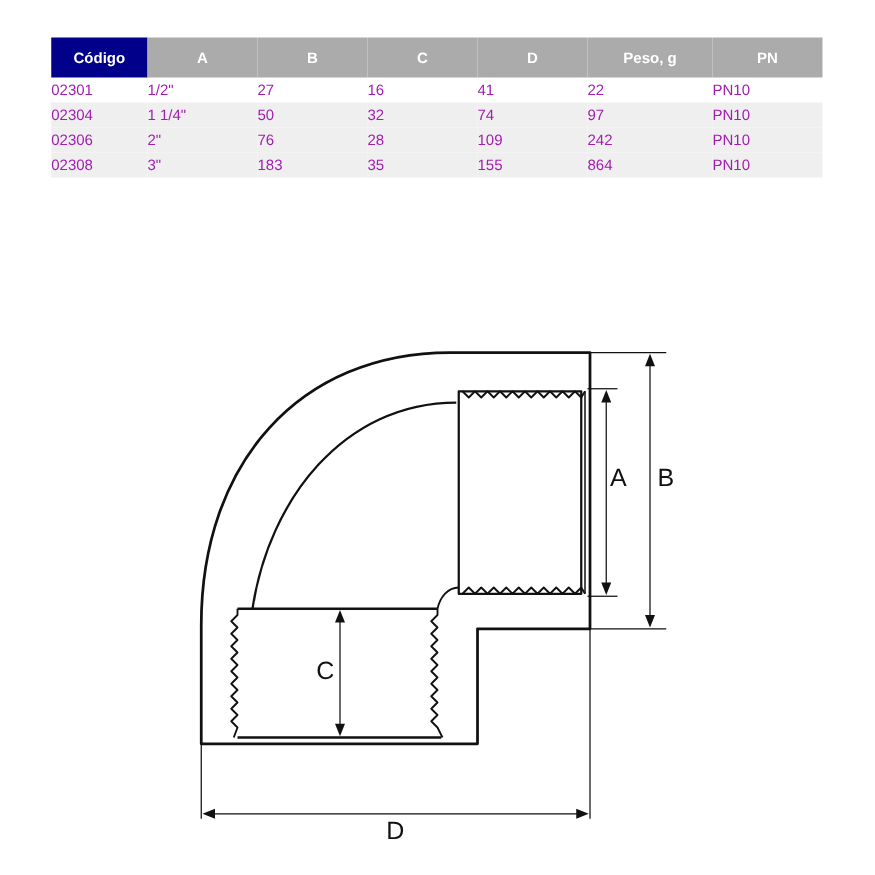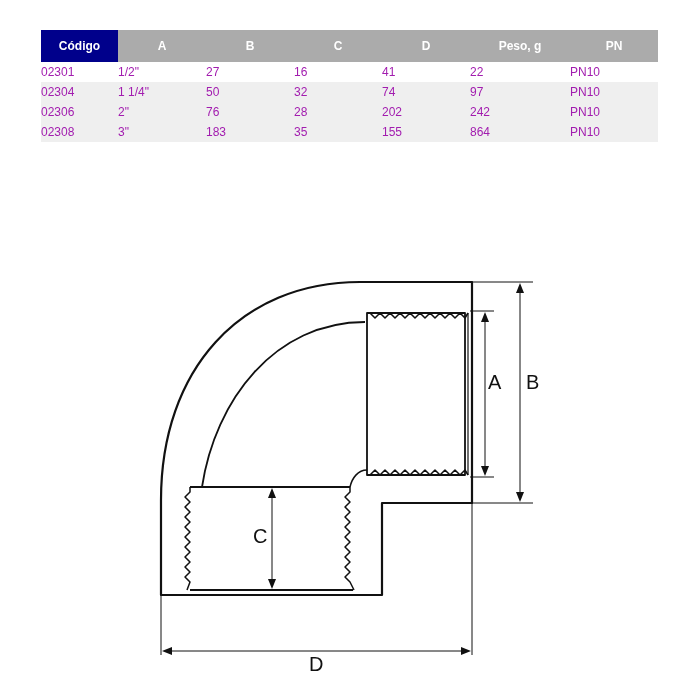--- a/index.html
+++ b/index.html
@@ -52,21 +52,21 @@
         <td>32</td>
         <td>74</td>
         <td>97</td>
         <td>PN10</td>
       </tr>
       <tr class="even">
         <td>02306</td>
         <td>2"</td>
         <td>76</td>
         <td>28</td>
-        <td>202</td>
+        <td>109</td>
         <td>242</td>
         <td>PN10</td>
       </tr>
       <tr class="even">
         <td>02308</td>
         <td>3"</td>
         <td>183</td>
         <td>35</td>
         <td>155</td>
         <td>864</td>

